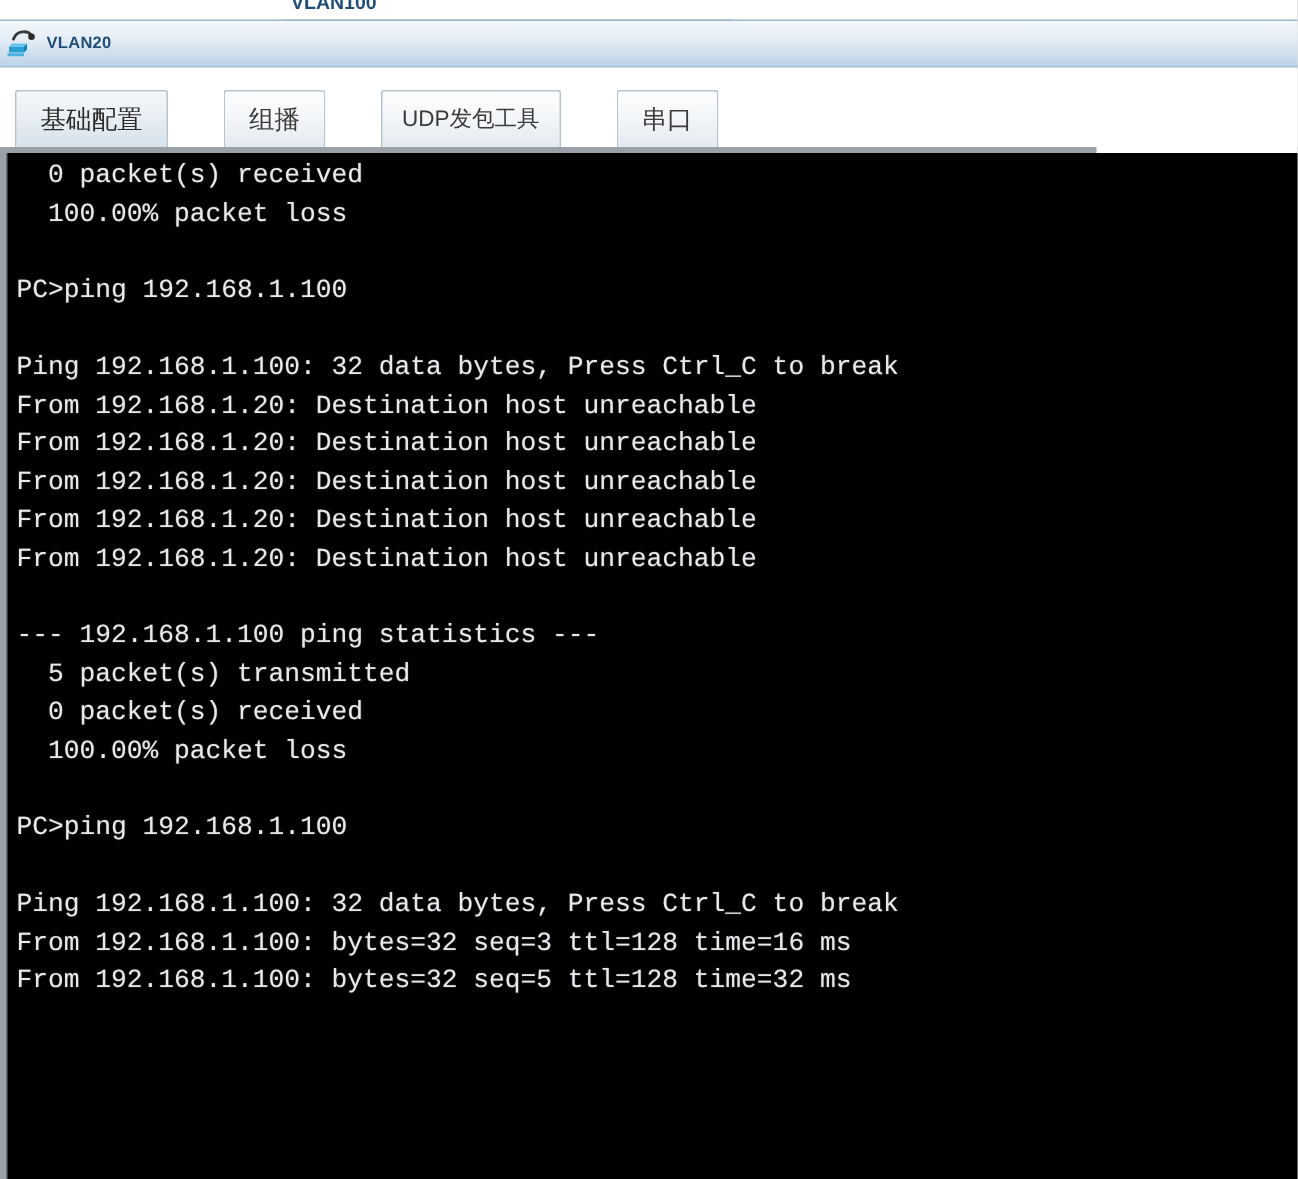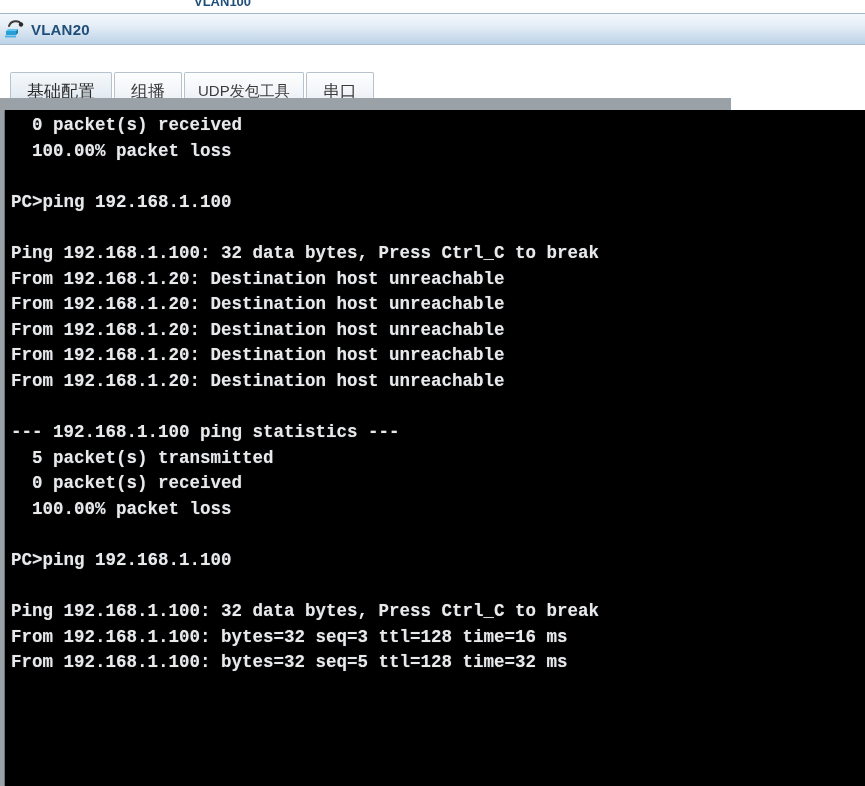--- a/index.html
+++ b/index.html
@@ -59,21 +59,21 @@
   }
   .app-icon {
     width: 24px;
     height: 24px;
     margin-left: 3px;
     margin-right: 4px;
     flex: 0 0 auto;
     display: block;
   }
   .title-text {
-    font-size: 15px;
+    font-size: 11px;
     font-weight: bold;
     color: #1f4e79;
     letter-spacing: 0.2px;
     white-space: nowrap;
     font-family: "Liberation Sans", sans-serif;
     text-align: center;
   }
 
   
   .tabstrip {
@@ -81,23 +81,24 @@
     left: 0;
     top: 46px;
     width: 865px;
     height: 52px;
     background: #ffffff;
     box-sizing: border-box;
   }
   .tabs-row {
     position: absolute;
     left: 10px;
-    top: 26px;
+    top: 14px;
     display: flex;
     align-items: flex-start;
+    gap: 35px;
   }
   .tab {
     height: 38px;
     box-sizing: border-box;
     display: flex;
     align-items: center;
     justify-content: center;
     font-size: 17px;
     color: #3b3b3b;
     border: 1px solid #b6c2cc;
@@ -119,22 +120,21 @@
 
   
   .terminal-wrap {
     position: absolute;
     left: 0;
     top: 98px;
     width: 731px;
     height: 688px;
     background: #9aa2a8;
     box-sizing: border-box;
-    padding: 12px 0 2px 4px;
-    font-weight: bold;
+    padding: 4px 0 2px 4px;
   }
   .terminal {
     width: 861px;
     height: 684px;
     background: #000000;
     box-sizing: border-box;
     padding: 3px 0 0 0;
     overflow: hidden;
     border-left: 1px solid #6f7478;
   }

